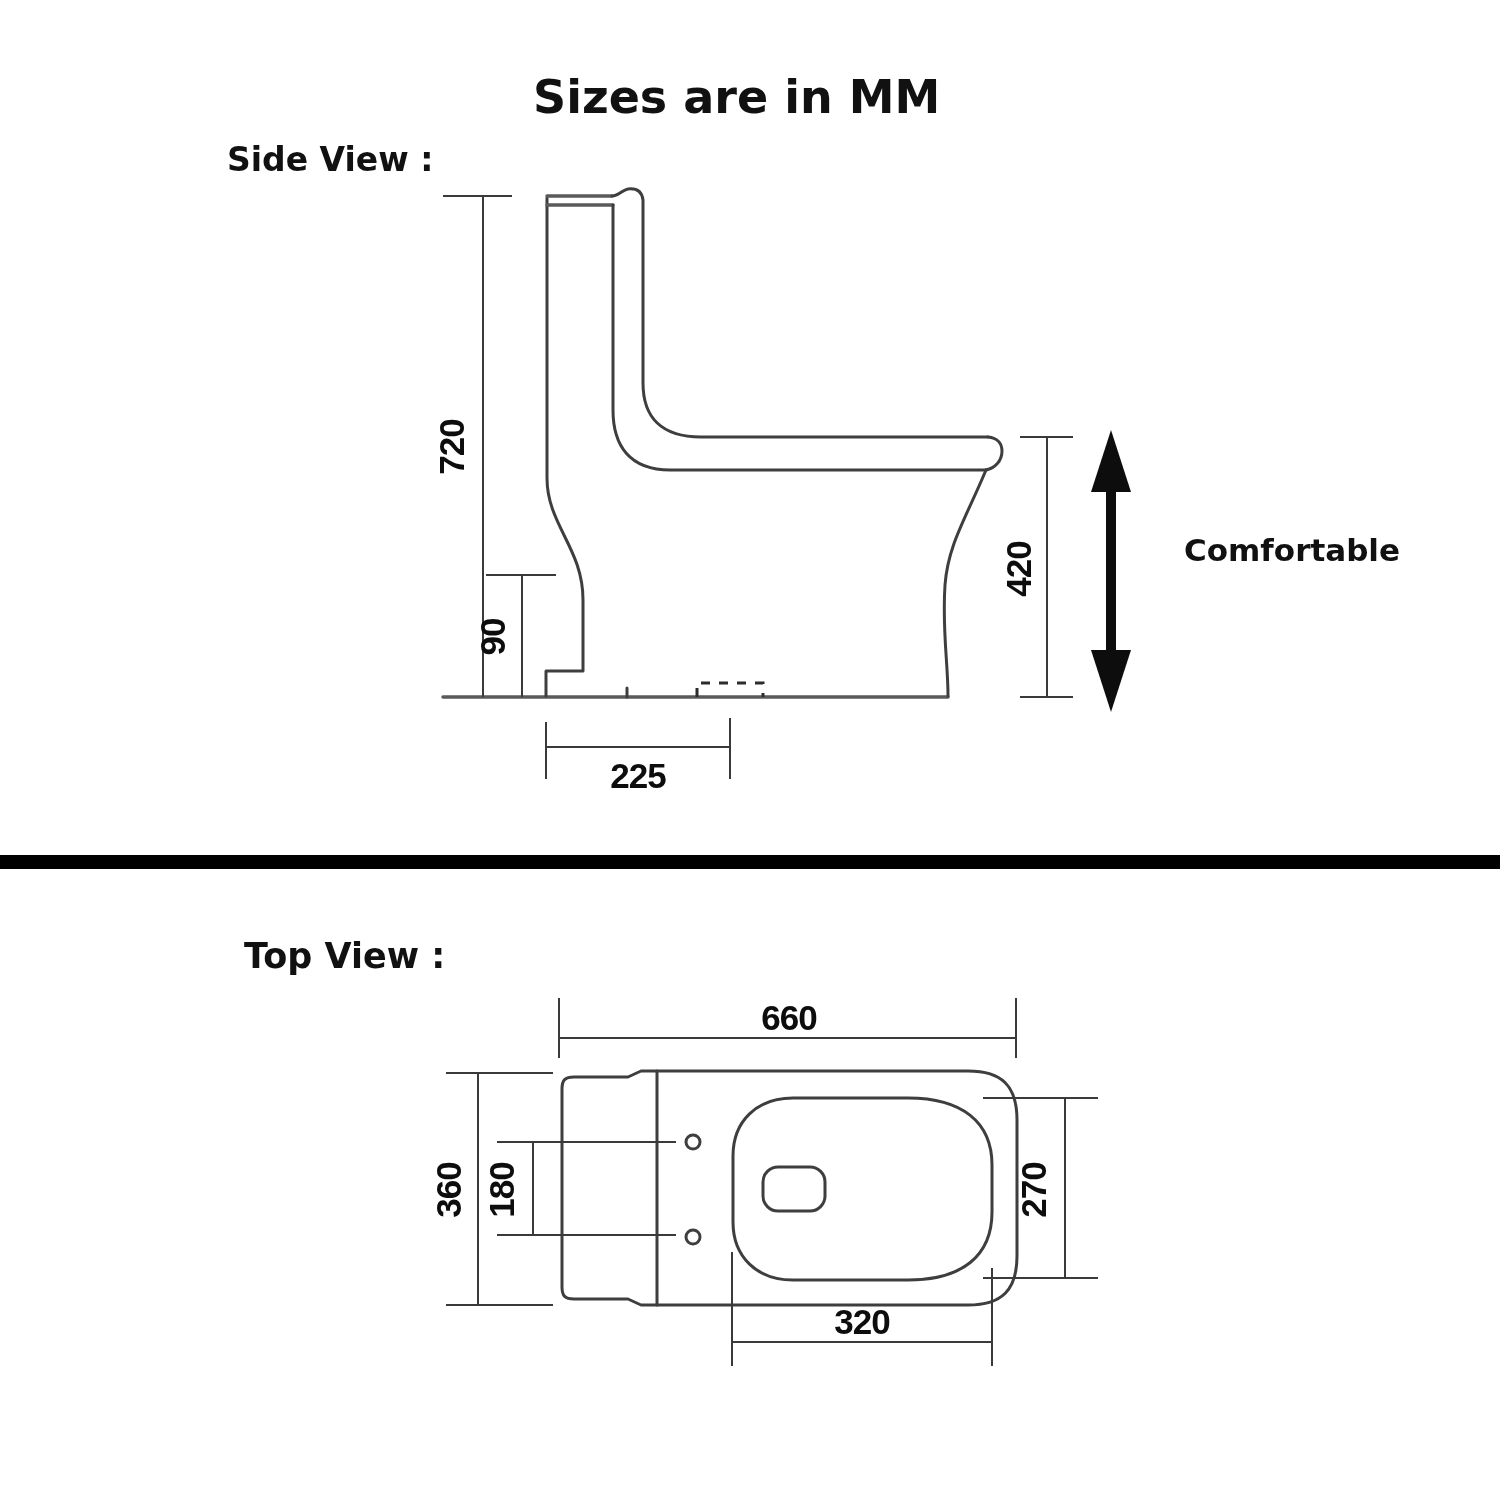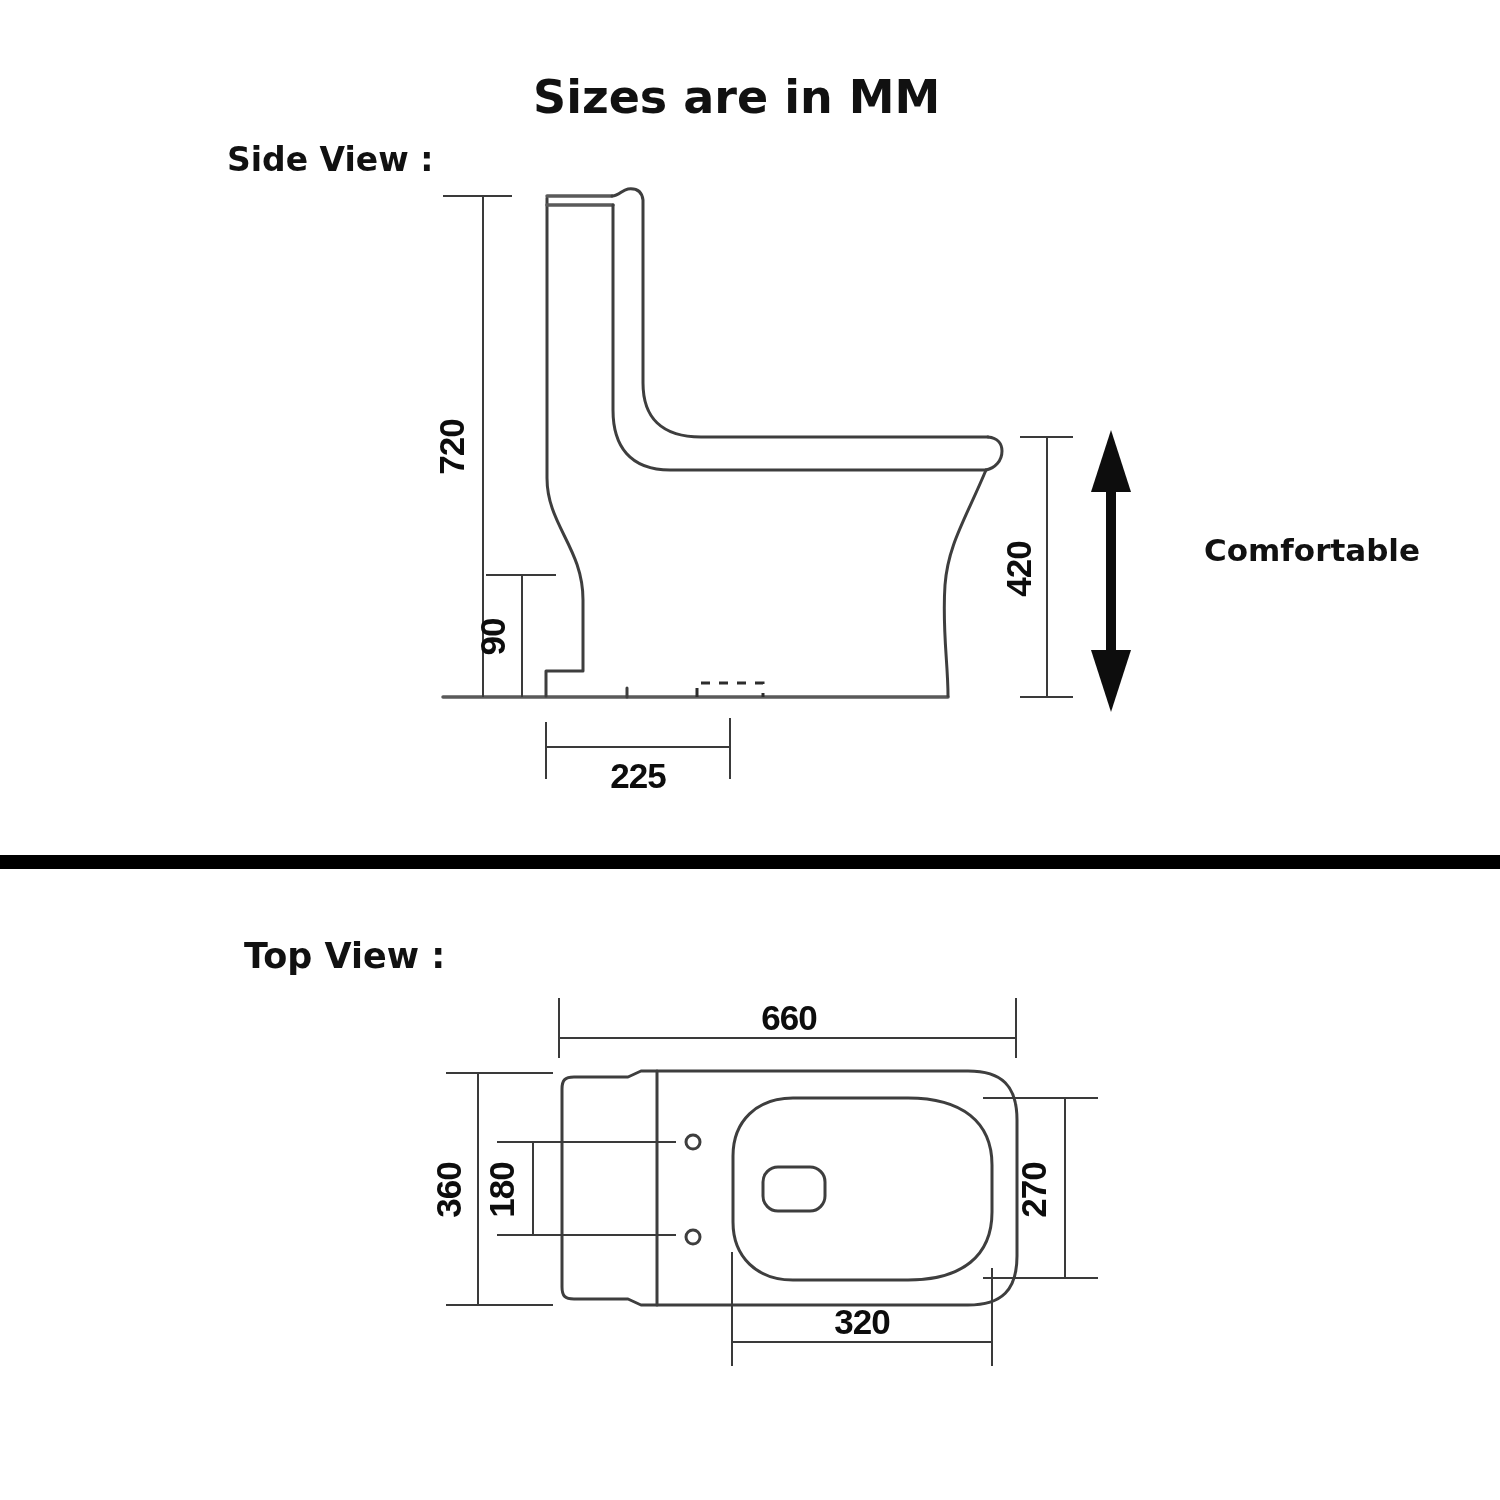--- a/index.html
+++ b/index.html
@@ -9,21 +9,21 @@
   }
   .title{
     position:absolute;left:533px;top:70px;width:420px;
     font-size:46px;font-weight:700;letter-spacing:0px;white-space:nowrap;
   }
   .view-label{position:absolute;font-weight:700;white-space:nowrap;}
   .side-label{left:187px;top:140px;font-size:33px;margin-left:40px;}
   .top-label{left:236px;top:936px;font-size:35px;margin-left:8px;}
   .divider{position:absolute;left:0;top:855px;width:1500px;height:14px;background:#000;}
   .note{
-    position:absolute;left:1184px;top:531px;font-size:31px;font-weight:700;line-height:39px;white-space:nowrap;margin-left:20px;
+    position:absolute;left:1184px;top:531px;font-size:31px;font-weight:700;line-height:39px;white-space:nowrap;
   }
   svg{position:absolute;left:0;top:0;}
   .outline{fill:none;stroke:#3e3e3e;stroke-width:3;stroke-linecap:round;stroke-linejoin:round;}
   .outline-gray{fill:none;stroke:#5a5a5a;stroke-width:3.5;stroke-linecap:round;}
   .dim{fill:none;stroke:#3a3a3a;stroke-width:2;stroke-linecap:butt;}
   .dashed{fill:none;stroke:#2c2c2c;stroke-width:3;stroke-dasharray:9 9;}
   .dimtext{
     font-family:"Liberation Sans","DejaVu Sans",sans-serif;font-weight:700;font-size:35px;
     fill:#0d0d0d;letter-spacing:-1px;
   }

